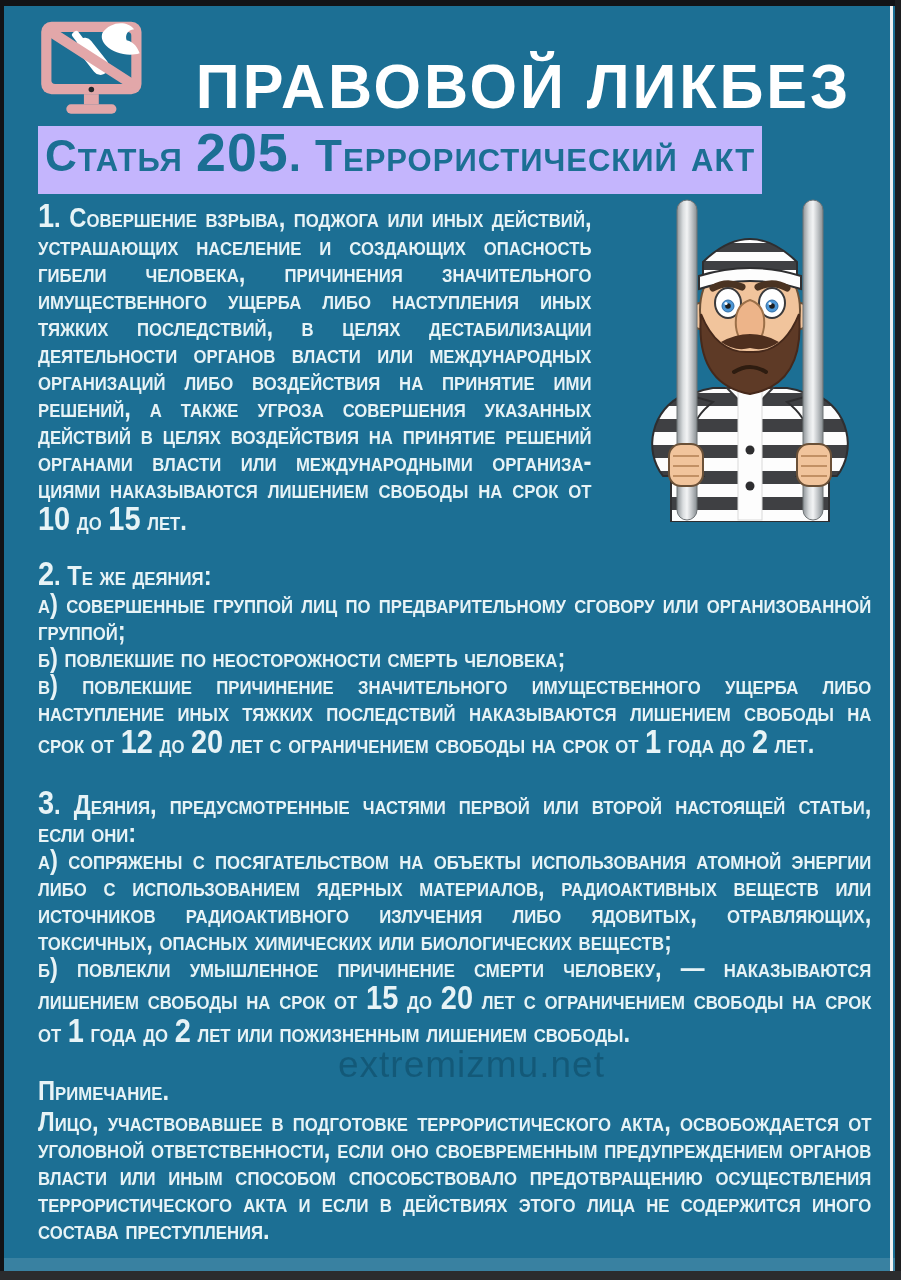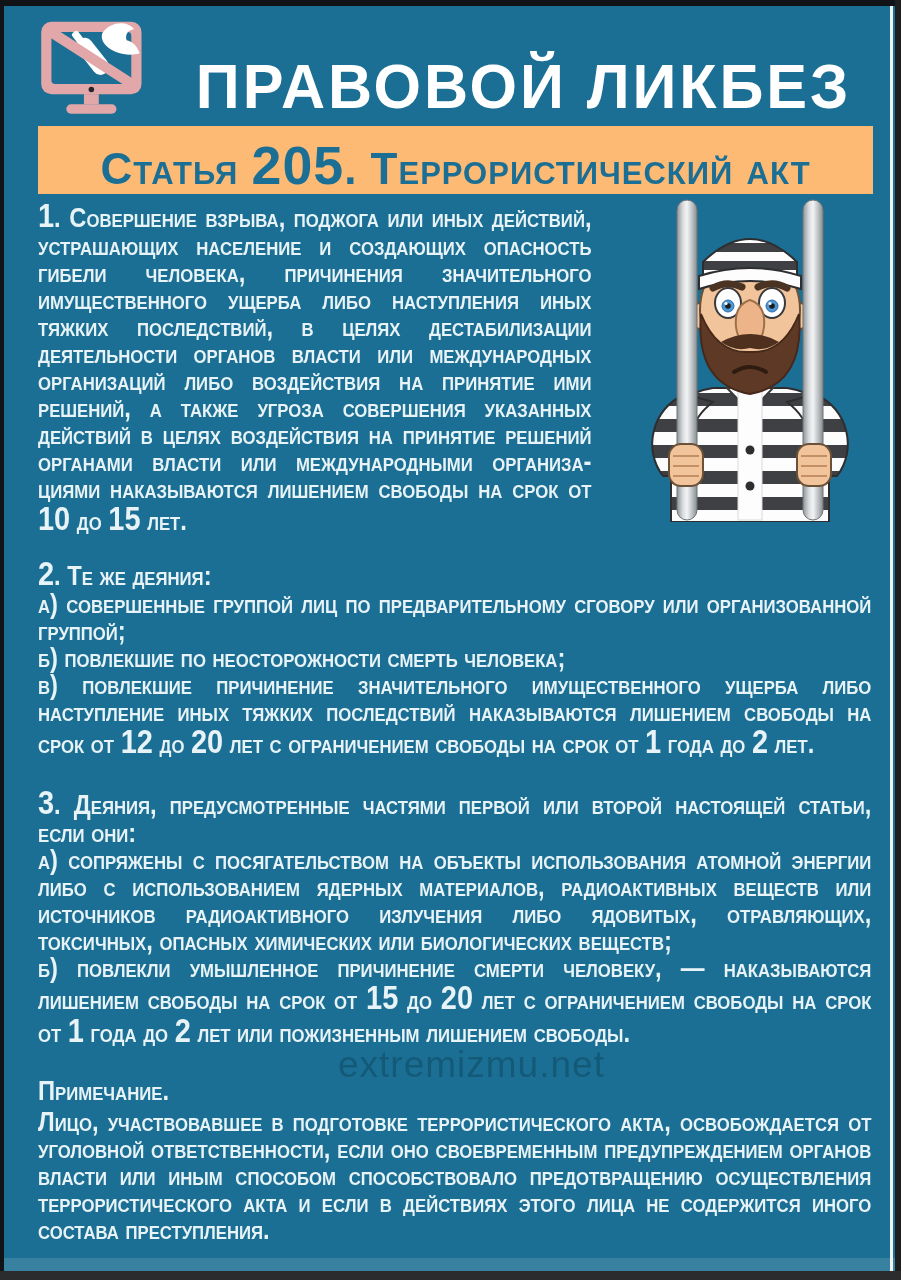--- a/index.html
+++ b/index.html
@@ -20,22 +20,22 @@
   .header{position:absolute;top:18px;left:28px;right:12px;height:104px;display:flex;align-items:flex-end;z-index:10;}
   .logo{width:124px;height:104px;flex:0 0 auto;margin-left:6px;}
   .header-title{
     flex:1;text-align:center;color:#ffffff;font-weight:bold;
     font-size:63px;letter-spacing:3px;transform:scaleX(0.97);transform-origin:center;
     white-space:nowrap;
   }
 
   
   .banner{
-    position:absolute;top:126px;left:38px;width:835px;height:68px;background:#fdba74;
-    display:flex;align-items:flex-end;justify-content:center;z-index:10;
+    position:absolute;top:126px;left:38px;width:724px;height:68px;background:#c4b5fd;
+    display:flex;align-items:flex-start;justify-content:center;z-index:10;
   }
   .banner-text{
     color:#1C6F94;font-weight:bold;font-size:44px;font-variant:small-caps;
     letter-spacing:1px;white-space:nowrap;
   }
 
   
   .content{
     position:absolute;top:200px;left:38px;width:947px;
     transform:scaleX(0.88);transform-origin:left top;

